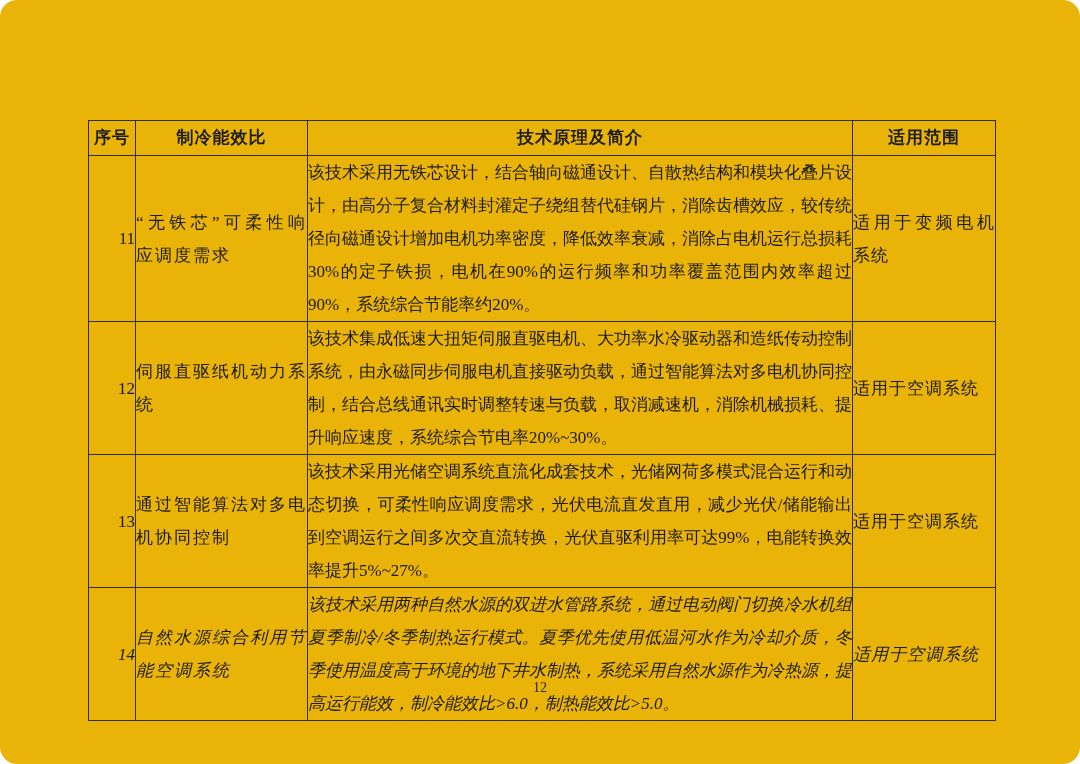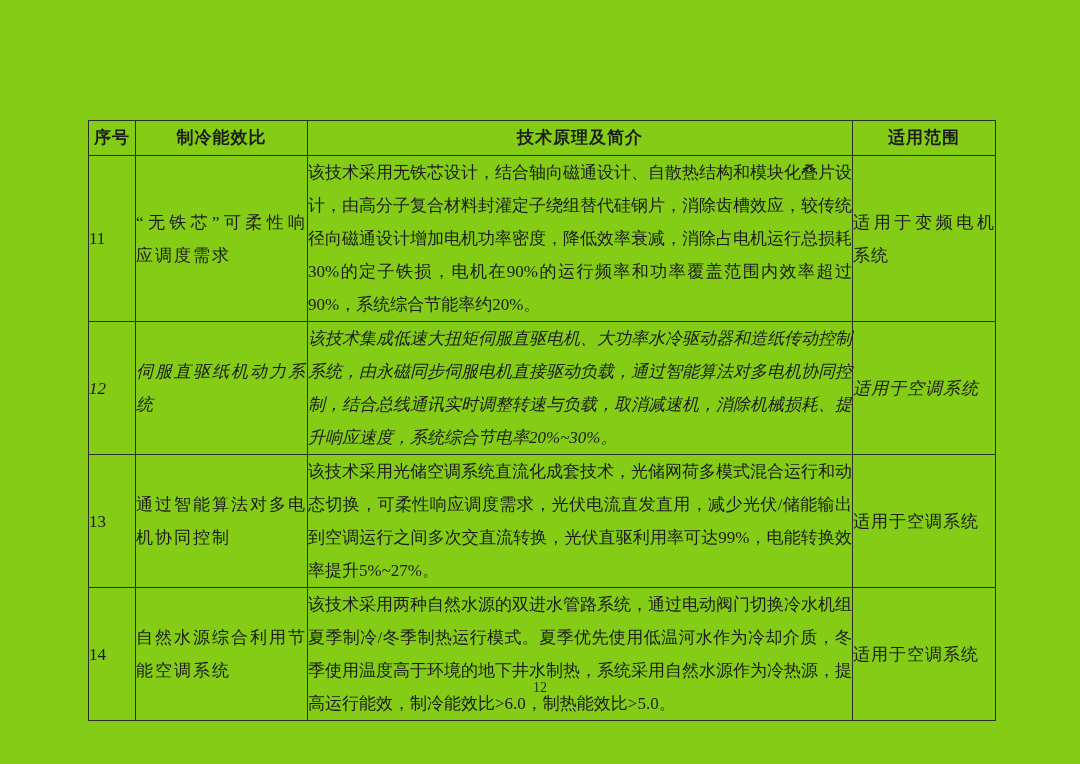--- a/index.html
+++ b/index.html
@@ -4,24 +4,25 @@
 <style>
   html, body {
     margin: 0;
     padding: 0;
     background: #ffffff;
   }
   .page {
     position: relative;
     width: 1080px;
     height: 764px;
-    background: #84cc16;
+    background: #eab308;
     font-family: "Liberation Serif", "DejaVu Serif", serif;
     color: #1c1c1c;
     overflow: hidden;
+    border-radius: 17px;
   }
   table.tech-table {
     position: absolute;
     left: 88px;
     top: 120px;
     width: 907px;
     border-collapse: collapse;
     table-layout: fixed;
   }
   table.tech-table col.c-id    { width: 47px;  }
@@ -39,43 +40,43 @@
     box-sizing: border-box;
   }
   table.tech-table th {
     height: 35px;
     font-weight: bold;
     text-align: center;
     line-height: 20px;
     letter-spacing: 1px;
   }
   td.cell-id {
-    text-align: left;
+    text-align: right;
   }
   td.cell-name {
     padding: 4px 8px;
     text-align: justify;
     text-align-last: left;
     letter-spacing: 2px;
   }
   td.cell-principle {
     padding: 1px 8px;
     text-align: justify;
     text-align-last: left;
   }
   td.cell-scope {
     padding: 4px 6px 4px 8px;
     text-align: justify;
     text-align-last: left;
     letter-spacing: 1px;
   }
   tr.row-11 td { height: 142px; }
-  tr.row-12 td { height: 112px; font-style: italic; }
+  tr.row-12 td { height: 112px; }
   tr.row-13 td { height: 113px; }
-  tr.row-14 td { height: 111px; }
+  tr.row-14 td { height: 111px; font-style: italic; }
 
   .page-number {
     position: absolute;
     left: 0;
     top: 680px;
     width: 1080px;
     text-align: center;
     font-size: 14px;
     color: #2a2a2a;
   }

